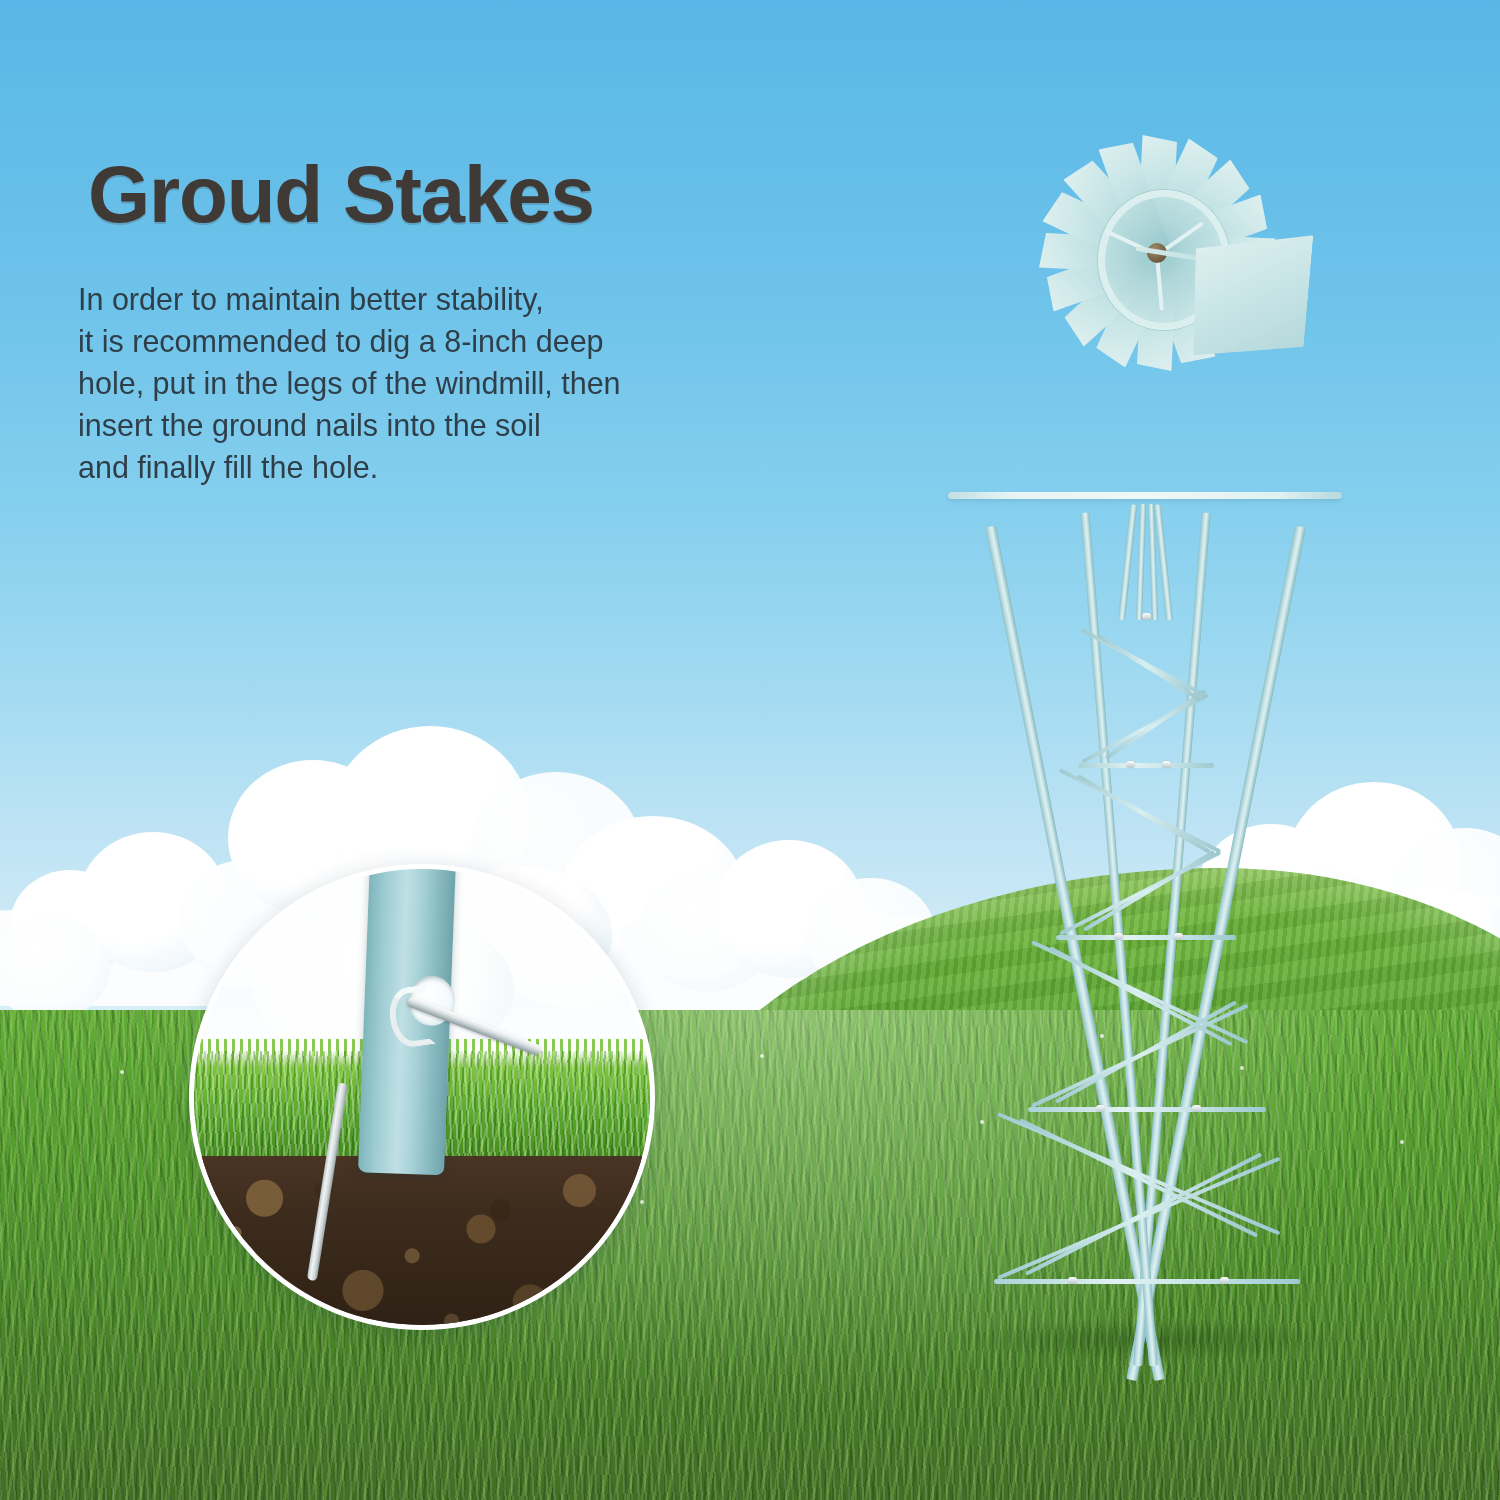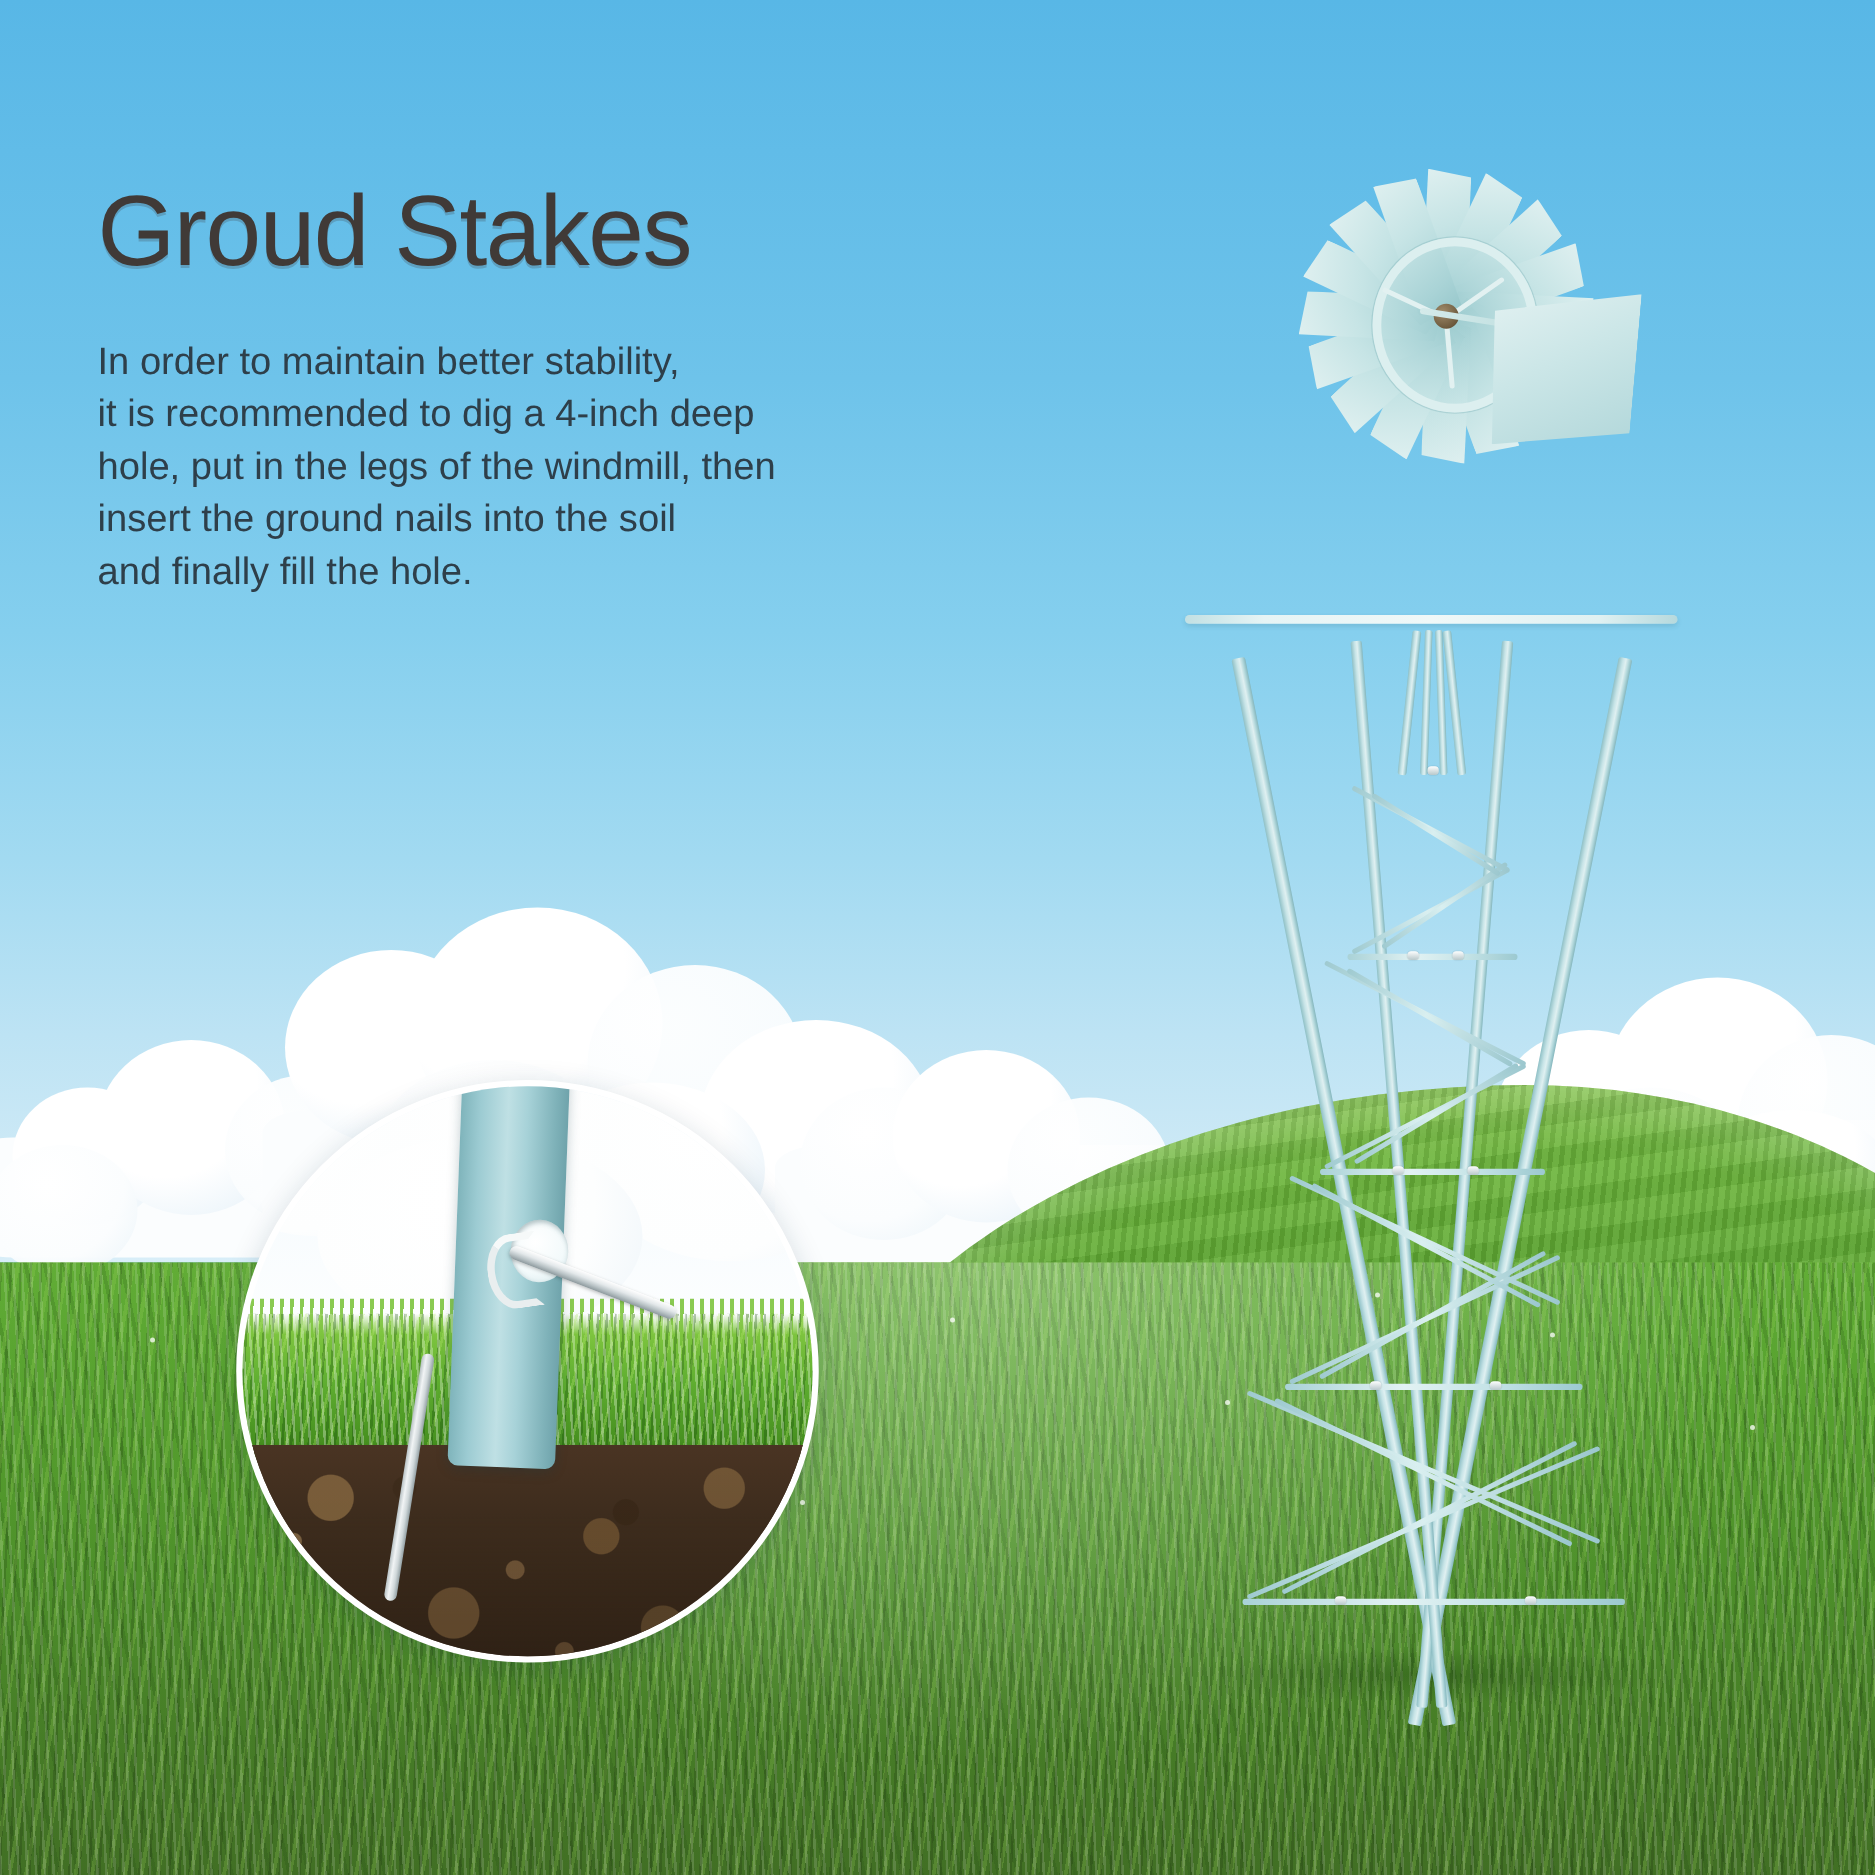--- a/index.html
+++ b/index.html
@@ -79,22 +79,22 @@
   }
   .fieldline{
     position:absolute;left:0;top:1010px;width:1500px;height:26px;
     background:linear-gradient(180deg,rgba(120,185,70,.75),rgba(90,160,50,0));
   }
   .speck{position:absolute;width:4px;height:4px;border-radius:50%;background:rgba(255,255,255,.75);}
 
   
   .copy{position:absolute;left:72px;top:140px;width:760px;}
   .headline{
-    margin:6px;
-    font-size:80px;line-height:.97;font-weight:400;letter-spacing:-1.2px;
+    margin:16px;
+    font-size:80px;line-height:.97;font-weight:700;letter-spacing:-1.2px;
     color:#403a37;
     text-shadow:0 2px 0 rgba(60,50,48,.22);
   }
   .headline .l2{display:block;}
   .body{
     margin:44px 0 0 6px;
     font-size:30.5px;line-height:1.38;font-weight:400;
     color:#2e3f4a;
     white-space:pre-line;
   }
@@ -411,21 +411,21 @@
       <div class="bolt" style="left:138px;bottom:96px;"></div>
       <div class="bolt" style="left:290px;bottom:96px;"></div>
     </div>
   </div>
 
   <div class="copy">
     <h1 class="headline">
       <span>Groud Stakes</span>
     </h1>
     <p class="body">In order to maintain better stability,
-it is recommended to dig a 4-inch deep
+it is recommended to dig a 8-inch deep
 hole, put in the legs of the windmill, then
 insert the ground nails into the soil
 and finally fill the hole.</p>
   </div>
 
   <div class="inset">
     <div class="in-sky"></div>
     <div class="in-cloud" style="left:-40px;top:-30px;width:200px;height:150px;"></div>
     <div class="in-cloud" style="left:120px;top:-60px;width:230px;height:180px;"></div>
     <div class="in-cloud" style="left:280px;top:-20px;width:220px;height:160px;"></div>

